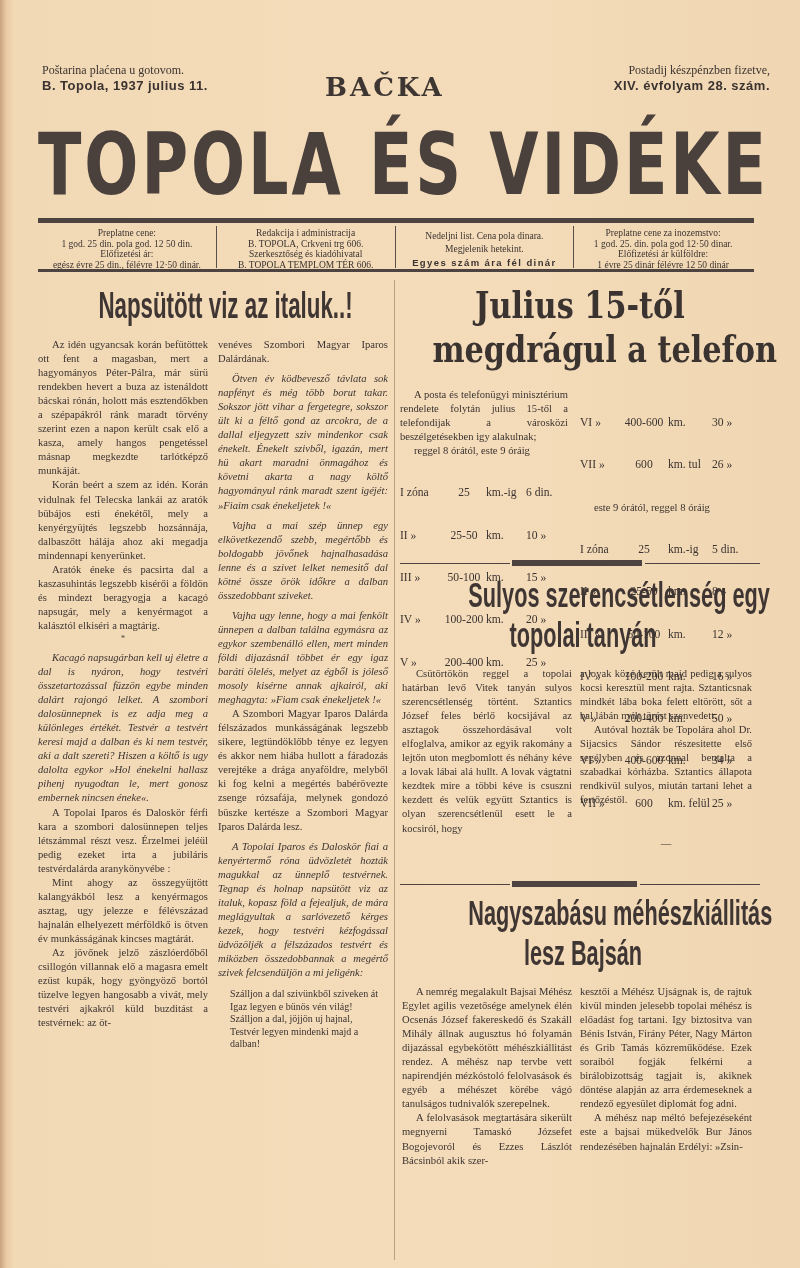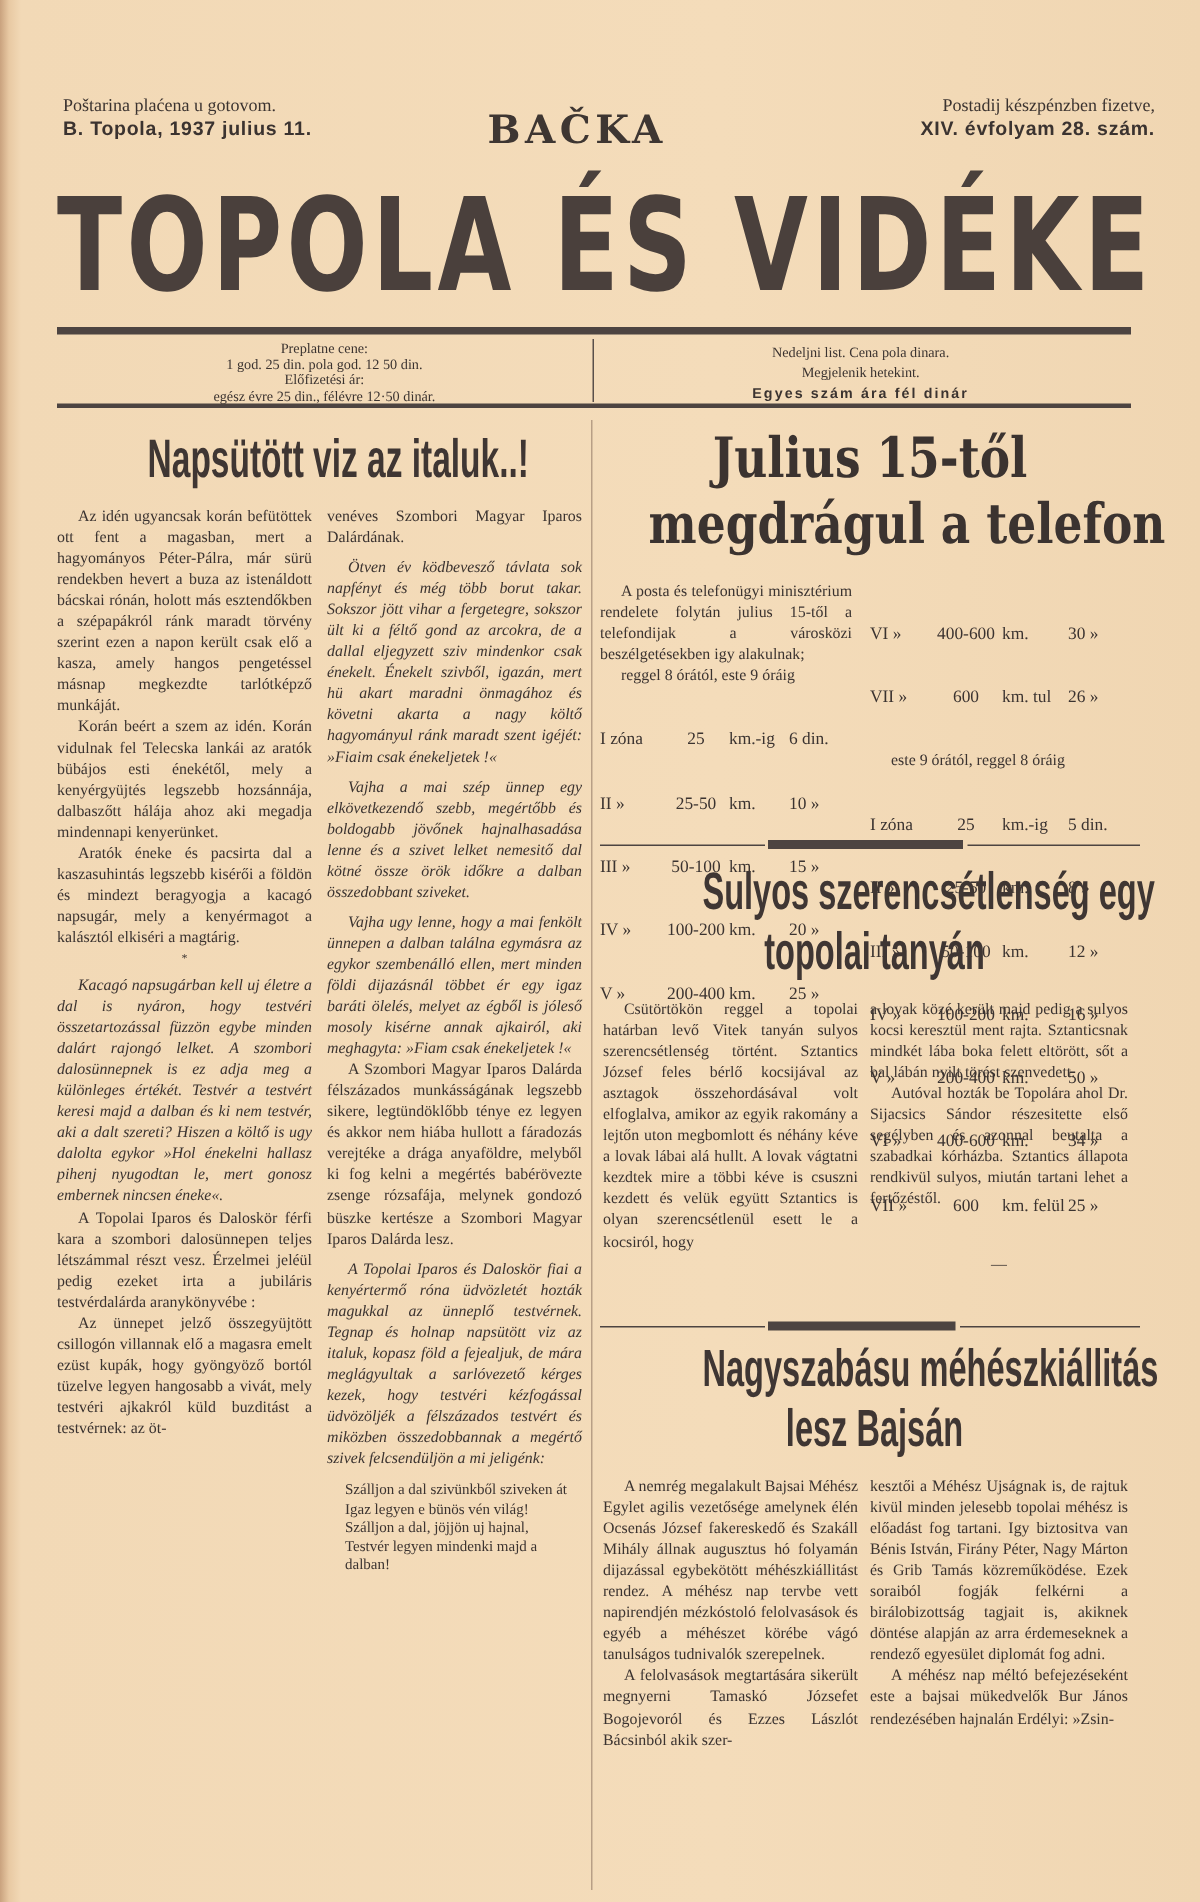--- a/index.html
+++ b/index.html
@@ -77,39 +77,52 @@
   <div class="rule-thick" style="top:218px;"></div>
 
   <div class="infobar">
     <div class="cell">
       <div>Preplatne cene:</div>
       <div>1 god. 25 din. pola god. 12 50 din.</div>
       <div>Előfizetési ár:</div>
       <div>egész évre 25 din., félévre 12·50 dinár.</div>
     </div>
     <div class="cell">
+      <div>Redakcija i administracija</div>
+      <div>B. TOPOLA, Crkveni trg 606.</div>
+      <div>Szerkesztőség és kiadóhivatal</div>
+      <div>B. TOPOLA TEMPLOM TÉR 606.</div>
+    </div>
+    <div class="cell">
       <div style="padding-top:3px;">Nedeljni list. Cena pola dinara.</div>
       <div style="padding-top:2px;">Megjelenik hetekint.</div>
       <div class="bold" style="padding-top:4px;">Egyes szám ára fél dinár</div>
+    </div>
+    <div class="cell">
+      <div>Preplatne cene za inozemstvo:</div>
+      <div>1 god. 25. din. pola god 12·50 dinar.</div>
+      <div>Előfizetési ár külföldre:</div>
+      <div>1 évre 25 dinár félévre 12 50 dinár</div>
     </div>
   </div>
   <div class="rule-thick" style="top:269px; height:3px;"></div>
 
   <div class="colsep"></div>
 
   <div class="h-napsutott headline-cond">Napsütött viz az italuk..!</div>
 
   <div class="col txt" style="left:38px; top:338px; width:170px;">
     <p>Az idén ugyancsak korán befütöttek ott fent a magasban, mert a hagyományos Péter-Pálra, már sürü rendekben hevert a buza az istenáldott bácskai rónán, holott más esztendőkben a szépapákról ránk maradt törvény szerint ezen a napon került csak elő a kasza, amely hangos pengetéssel másnap megkezdte tarlótképző munkáját.</p>
     <p>Korán beért a szem az idén. Korán vidulnak fel Telecska lankái az aratók bübájos esti énekétől, mely a kenyérgyüjtés legszebb hozsánnája, dalbaszőtt hálája ahoz aki megadja mindennapi kenyerünket.</p>
     <p>Aratók éneke és pacsirta dal a kaszasuhintás legszebb kisérői a földön és mindezt beragyogja a kacagó napsugár, mely a kenyérmagot a kalásztól elkiséri a magtárig.</p>
     <div class="star">*</div>
     <p class="gap">Kacagó napsugárban kell uj életre a dal is nyáron, hogy testvéri összetartozással füzzön egybe minden dalárt rajongó lelket. A szombori dalosünnepnek is ez adja meg a különleges értékét. Testvér a testvért keresi majd a dalban és ki nem testvér, aki a dalt szereti? Hiszen a költő is ugy dalolta egykor »Hol énekelni hallasz pihenj nyugodtan le, mert gonosz embernek nincsen éneke«.</p>
     <p>A Topolai Iparos és Daloskör férfi kara a szombori dalosünnepen teljes létszámmal részt vesz. Érzelmei jeléül pedig ezeket irta a jubiláris testvérdalárda aranykönyvébe :</p>
-    <p>Az ünnepet jelző összegyüjtött csillogón villannak elő a magasra emelt ezüst kupák, hogy gyöngyöző bortól tüzelve legyen hangosabb a vivát, mely testvéri ajkakról küld buzditást a testvérnek: az öt-</p>
+    <p>Mint ahogy az összegyüjtött kalangyákból lesz a kenyérmagos asztag, ugy jelezze e félévszázad hajnalán elhelyezett mérföldkő is ötven év munkásságának kincses magtárát.</p>
+    <p>Az jövőnek jelző zászlóerdőből csillogón villannak elő a magasra emelt ezüst kupák, hogy gyöngyöző bortól tüzelve legyen hangosabb a vivát, mely testvéri ajkakról küld buzditást a testvérnek: az öt-</p>
   </div>
 
   <div class="col txt" style="left:218px; top:338px; width:170px;">
     <p class="noind">venéves Szombori Magyar Iparos Dalárdának.</p>
     <p class="gap">Ötven év ködbevesző távlata sok napfényt és még több borut takar. Sokszor jött vihar a fergetegre, sokszor ült ki a féltő gond az arcokra, de a dallal eljegyzett sziv mindenkor csak énekelt. Énekelt szivből, igazán, mert hü akart maradni önmagához és követni akarta a nagy költő hagyományul ránk maradt szent igéjét: »Fiaim csak énekeljetek !«</p>
     <p class="gap">Vajha a mai szép ünnep egy elkövetkezendő szebb, megértőbb és boldogabb jövőnek hajnalhasadása lenne és a szivet lelket nemesitő dal kötné össze örök időkre a dalban összedobbant sziveket.</p>
     <p class="gap">Vajha ugy lenne, hogy a mai fenkölt ünnepen a dalban találna egymásra az egykor szembenálló ellen, mert minden földi dijazásnál többet ér egy igaz baráti ölelés, melyet az égből is jóleső mosoly kisérne annak ajkairól, aki meghagyta: »Fiam csak énekeljetek !«</p>
     <p>A Szombori Magyar Iparos Dalárda félszázados munkásságának legszebb sikere, legtündöklőbb ténye ez legyen és akkor nem hiába hullott a fáradozás verejtéke a drága anyaföldre, melyből ki fog kelni a megértés babérövezte zsenge rózsafája, melynek gondozó büszke kertésze a Szombori Magyar Iparos Dalárda lesz.</p>
     <p class="gap">A Topolai Iparos és Daloskör fiai a kenyértermő róna üdvözletét hozták magukkal az ünneplő testvérnek. Tegnap és holnap napsütött viz az italuk, kopasz föld a fejealjuk, de mára meglágyultak a sarlóvezető kérges kezek, hogy testvéri kézfogással üdvözöljék a félszázados testvért és miközben összedobbannak a megértő szivek felcsendüljön a mi jeligénk:</p>
     <div class="poem">

